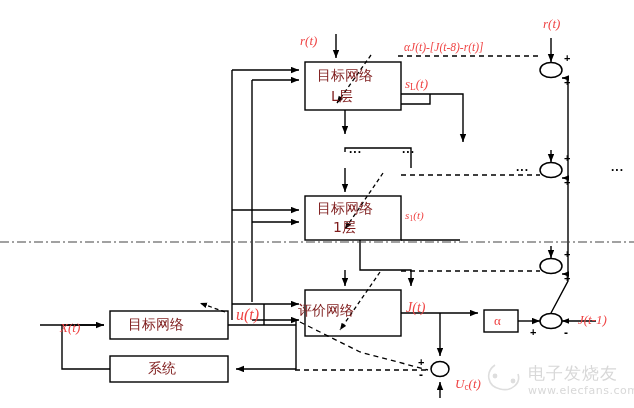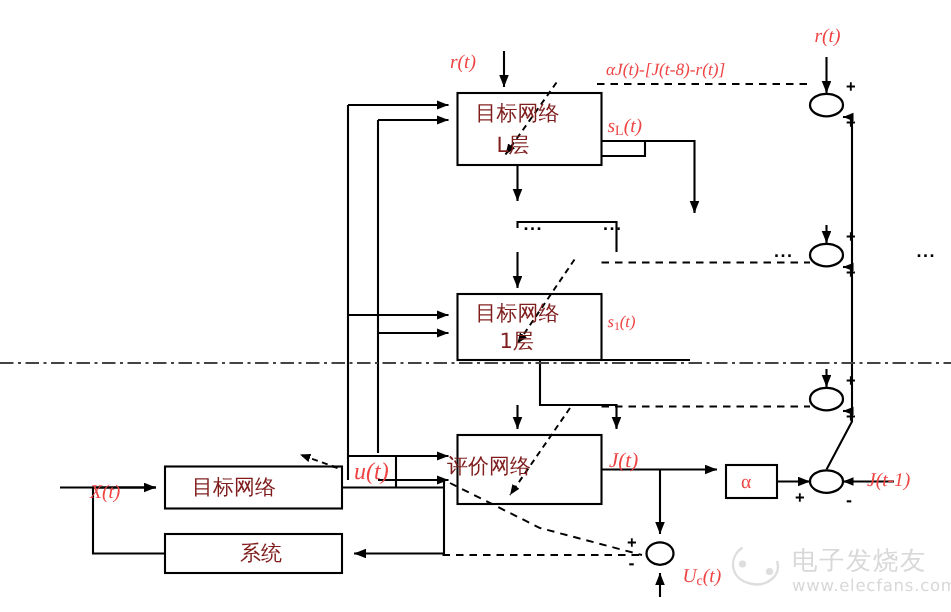--- a/index.html
+++ b/index.html
@@ -120,21 +120,21 @@
 
   <div class="cn" style="left:317px;top:67px;font-size:14px;">目标网络</div>
   <div class="cn" style="left:331px;top:88px;font-size:14px;">L层</div>
 
   <div class="cn" style="left:317px;top:200px;font-size:14px;">目标网络</div>
   <div class="cn" style="left:333px;top:219px;font-size:14px;">1层</div>
 
   <div class="cn" style="left:298px;top:302px;font-size:14px;">评价网络</div>
 
   <div class="cn" style="left:128px;top:316px;font-size:14px;">目标网络</div>
-  <div class="cn" style="left:160px;top:360px;font-size:14px;">系统</div>
+  <div class="cn" style="left:148px;top:360px;font-size:14px;">系统</div>
   <div class="lbl" style="left:494px;top:313px;font-size:13px;font-style:normal;">α</div>
 
   <div class="lbl" style="left:300px;top:33px;font-size:13px;">r(t)</div>
   <div class="lbl" style="left:543px;top:16px;font-size:13px;">r(t)</div>
 
   <div class="lbl" style="left:405px;top:76px;font-size:13px;"><span>s</span><sub>L</sub><span>(t)</span></div>
 
   <div class="lbl" style="left:405px;top:209px;font-size:11px;"><span>s</span><sub>1</sub><span>(t)</span></div>
 
   <div class="lbl" style="left:406px;top:300px;font-size:14px;font-style:italic;">J(t)</div>

